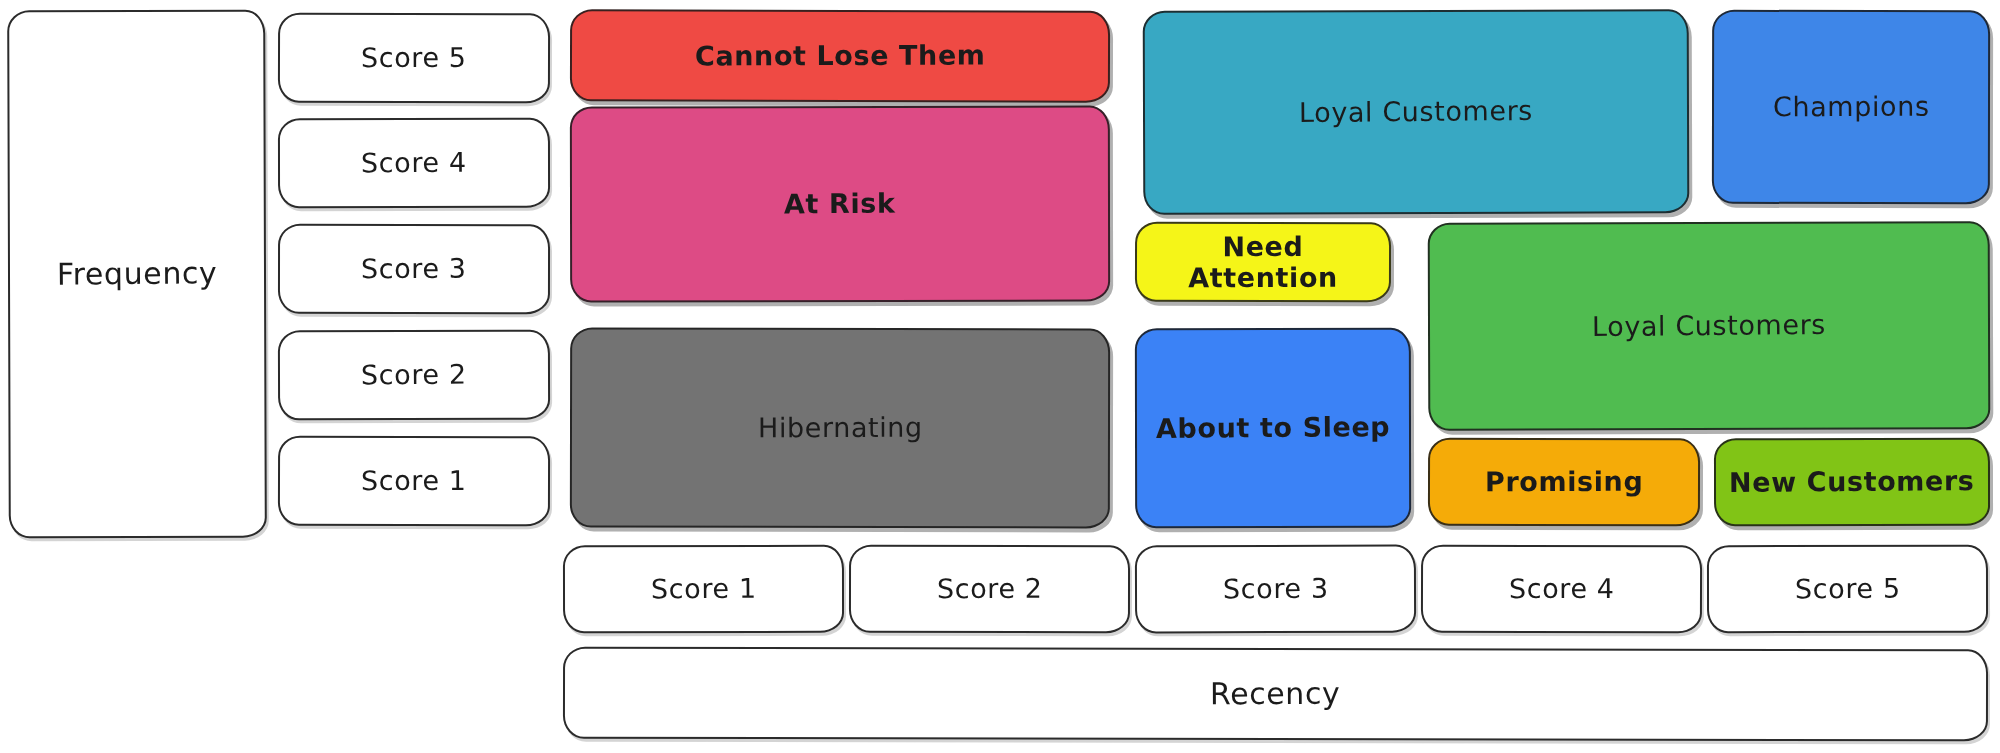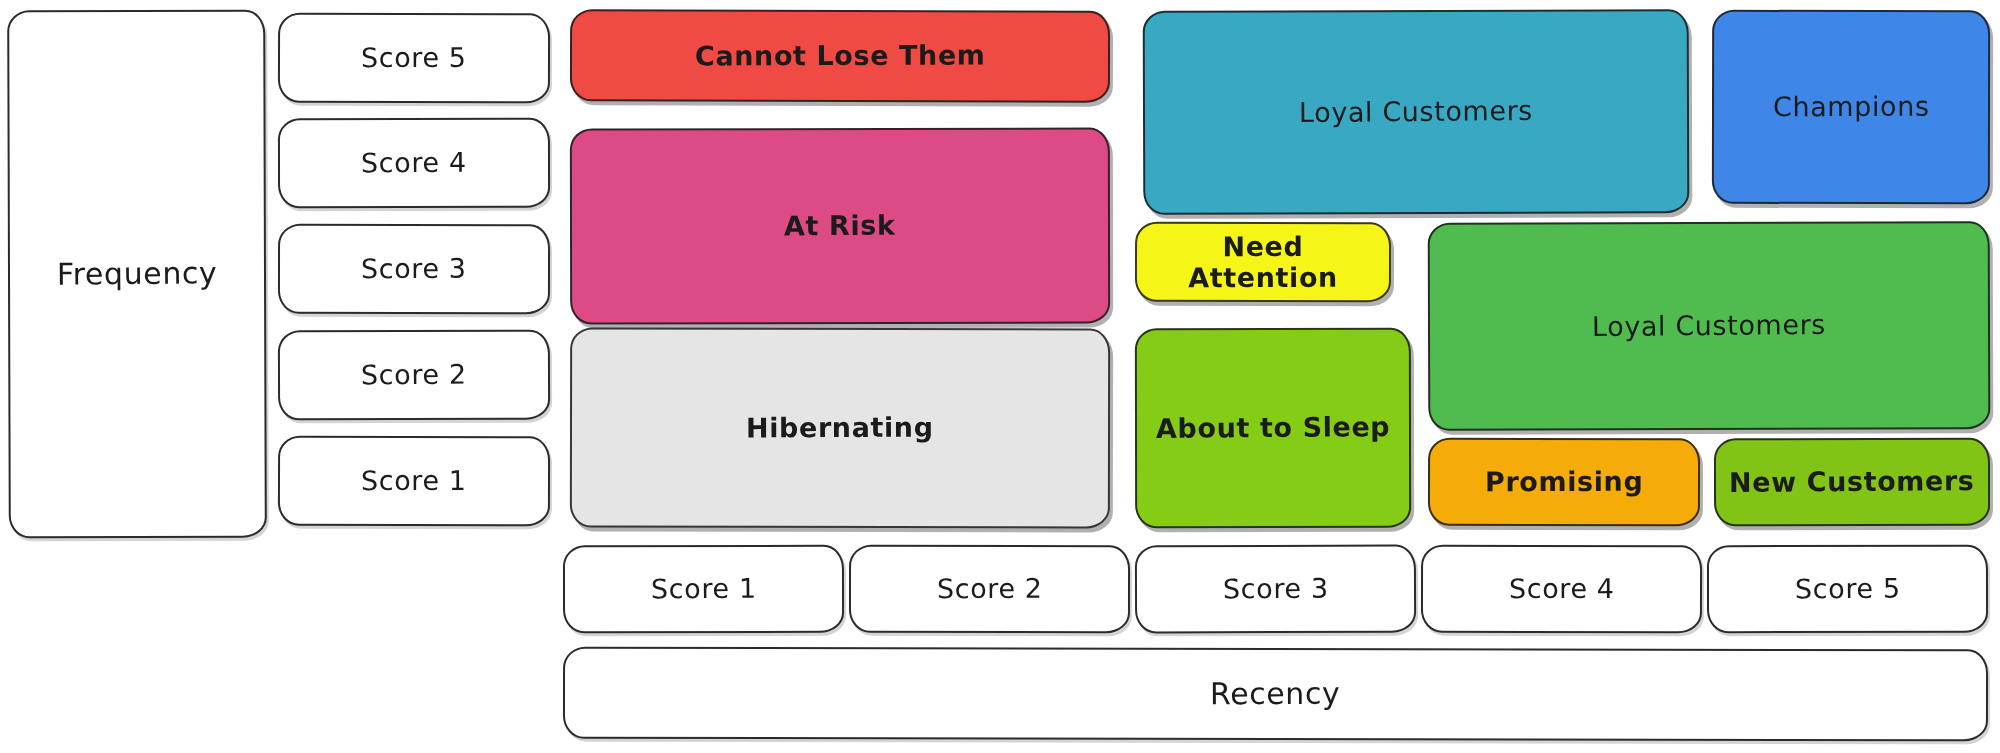--- a/index.html
+++ b/index.html
@@ -88,37 +88,37 @@
     <span class="lbl">Score 2</span>
   </div>
   <div class="box plain r2" style="left:278px; top:436px; width:272px; height:90px;">
     <span class="lbl">Score 1</span>
   </div>
 
   <div class="box seg r2" style="left:570px; top:10px; width:540px; height:92px; background:#ef4a44;">
     <span class="lbl">Cannot Lose Them</span>
   </div>
 
-  <div class="box seg r3" style="left:570px; top:128px; width:540px; height:196px; background:#dd4b85;">
+  <div class="box seg r3" style="left:570px; top:106px; width:540px; height:196px; background:#dd4b85;">
     <span class="lbl">At Risk</span>
   </div>
 
-  <div class="box seg r4" style="left:570px; top:328px; width:540px; height:200px; background:#e5e5e5; font-weight:700;">
+  <div class="box seg r4" style="left:570px; top:328px; width:540px; height:200px; background:#737373; font-weight:400;">
     <span class="lbl">Hibernating</span>
   </div>
 
   <div class="box seg r1" style="left:1143px; top:10px; width:546px; height:204px; background:#38a8c3; font-weight:400;">
     <span class="lbl">Loyal Customers</span>
   </div>
 
   <div class="box seg r2" style="left:1135px; top:222px; width:256px; height:80px; background:#f5f518;">
     <span class="lbl">Need Attention</span>
   </div>
 
-  <div class="box seg r3" style="left:1135px; top:328px; width:276px; height:200px; background:#84cc16;">
+  <div class="box seg r3" style="left:1135px; top:328px; width:276px; height:200px; background:#3b82f6;">
     <span class="lbl">About to Sleep</span>
   </div>
 
   <div class="box seg r4" style="left:1712px; top:10px; width:278px; height:194px; background:#3e86e8; font-weight:400;justify-content:center;">
     <span class="lbl">Champions</span>
   </div>
 
   <div class="box seg r1" style="left:1428px; top:222px; width:562px; height:208px; background:#50bc50; font-weight:400;">
     <span class="lbl">Loyal Customers</span>
   </div>

